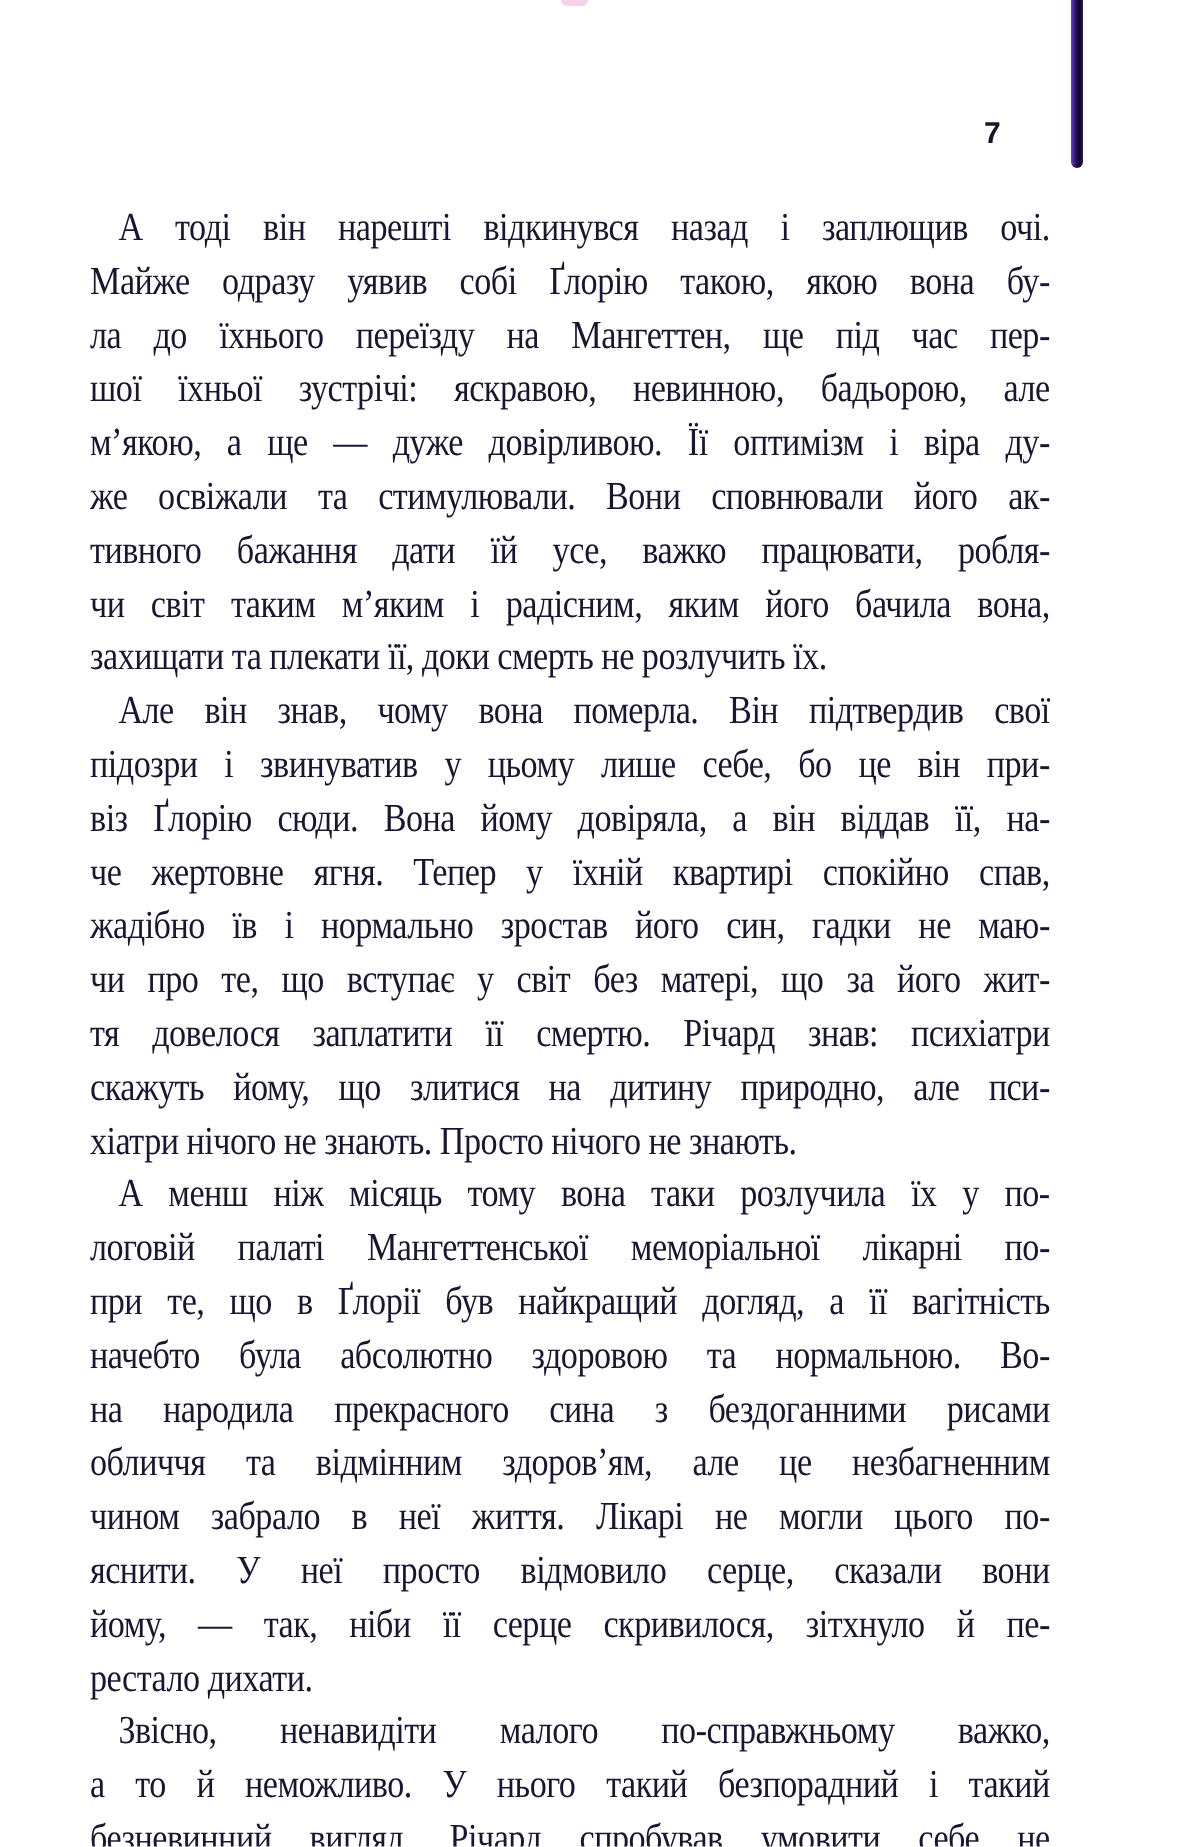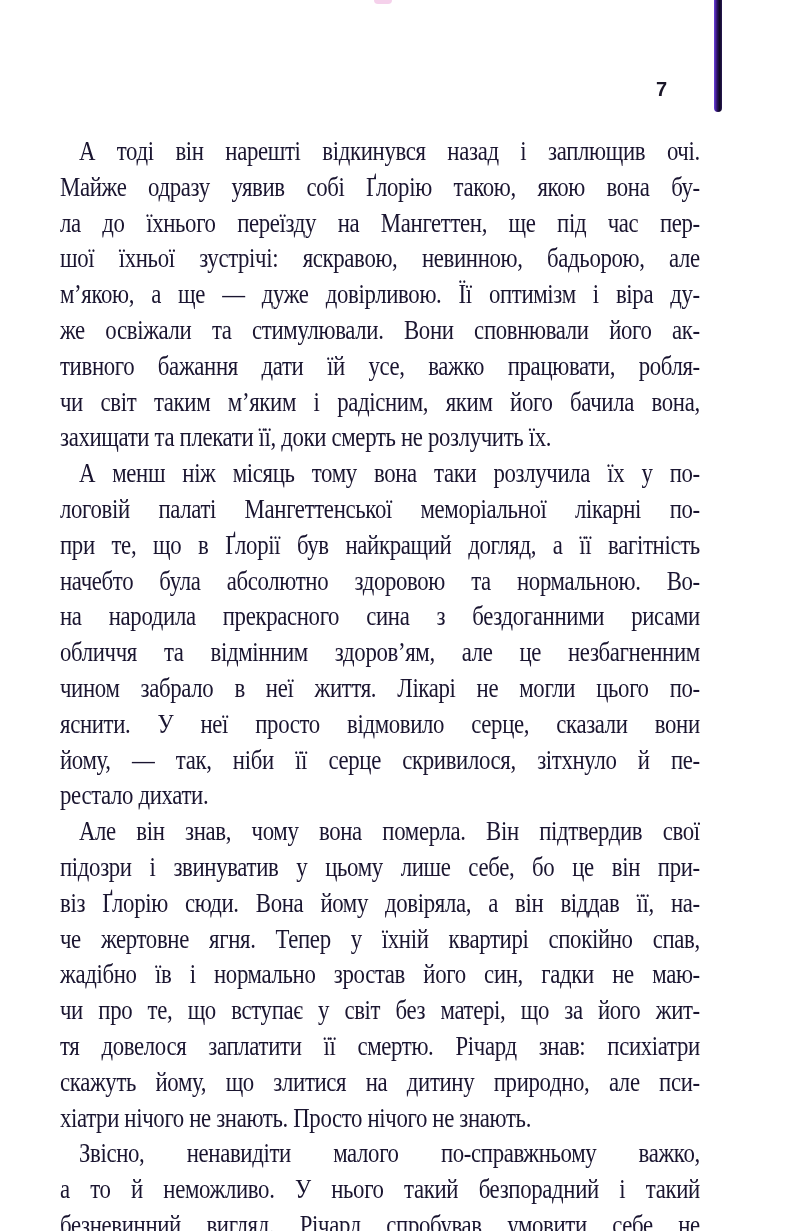--- a/index.html
+++ b/index.html
@@ -93,44 +93,44 @@
       <span class="line">ла до їхнього переїзду на Мангеттен, ще під час пер-</span>
       <span class="line">шої їхньої зустрічі: яскравою, невинною, бадьорою, але</span>
       <span class="line">м’якою, а ще — дуже довірливою. Її оптимізм і віра ду-</span>
       <span class="line">же освіжали та стимулювали. Вони сповнювали його ак-</span>
       <span class="line">тивного бажання дати їй усе, важко працювати, робля-</span>
       <span class="line">чи світ таким м’яким і радісним, яким його бачила вона,</span>
       <span class="line last">захищати та плекати її, доки смерть не розлучить їх.</span>
     </div>
 
     <div>
+      <span class="line indent">Але він знав, чому вона померла. Він підтвердив свої</span>
+      <span class="line">підозри і звинуватив у цьому лише себе, бо це він при-</span>
+      <span class="line">віз Ґлорію сюди. Вона йому довіряла, а він віддав її, на-</span>
+      <span class="line">че жертовне ягня. Тепер у їхній квартирі спокійно спав,</span>
+      <span class="line">жадібно їв і нормально зростав його син, гадки не маю-</span>
+      <span class="line">чи про те, що вступає у світ без матері, що за його жит-</span>
+      <span class="line">тя довелося заплатити її смертю. Річард знав: психіатри</span>
+      <span class="line">скажуть йому, що злитися на дитину природно, але пси-</span>
+      <span class="line last">хіатри нічого не знають. Просто нічого не знають.</span>
+    </div>
+
+    <div>
       <span class="line indent">А менш ніж місяць тому вона таки розлучила їх у по-</span>
       <span class="line">логовій палаті Мангеттенської меморіальної лікарні по-</span>
       <span class="line">при те, що в Ґлорії був найкращий догляд, а її вагітність</span>
       <span class="line">начебто була абсолютно здоровою та нормальною. Во-</span>
       <span class="line">на народила прекрасного сина з бездоганними рисами</span>
       <span class="line">обличчя та відмінним здоров’ям, але це незбагненним</span>
       <span class="line">чином забрало в неї життя. Лікарі не могли цього по-</span>
       <span class="line">яснити. У неї просто відмовило серце, сказали вони</span>
       <span class="line">йому, — так, ніби її серце скривилося, зітхнуло й пе-</span>
       <span class="line last">рестало дихати.</span>
     </div>
 
     <div>
-      <span class="line indent">Але він знав, чому вона померла. Він підтвердив свої</span>
-      <span class="line">підозри і звинуватив у цьому лише себе, бо це він при-</span>
-      <span class="line">віз Ґлорію сюди. Вона йому довіряла, а він віддав її, на-</span>
-      <span class="line">че жертовне ягня. Тепер у їхній квартирі спокійно спав,</span>
-      <span class="line">жадібно їв і нормально зростав його син, гадки не маю-</span>
-      <span class="line">чи про те, що вступає у світ без матері, що за його жит-</span>
-      <span class="line">тя довелося заплатити її смертю. Річард знав: психіатри</span>
-      <span class="line">скажуть йому, що злитися на дитину природно, але пси-</span>
-      <span class="line last">хіатри нічого не знають. Просто нічого не знають.</span>
-    </div>
-
-    <div>
       <span class="line indent">Звісно, ненавидіти малого по-справжньому важко,</span>
       <span class="line">а то й неможливо. У нього такий безпорадний і такий</span>
       <span class="line">безневинний вигляд. Річард спробував умовити себе не</span>
 
     </div>
   </div>
 </div>
 
 </body></html>

